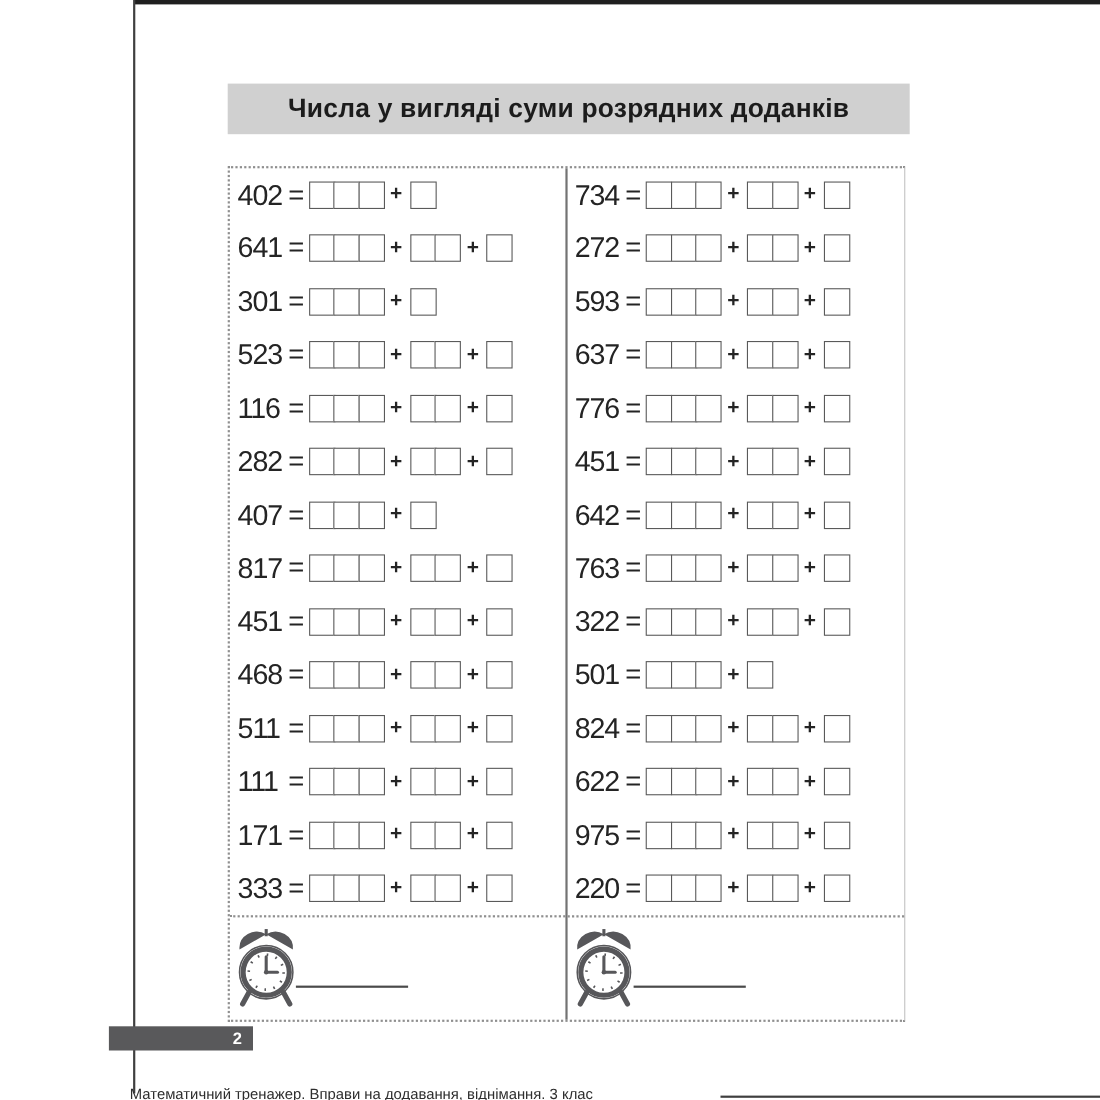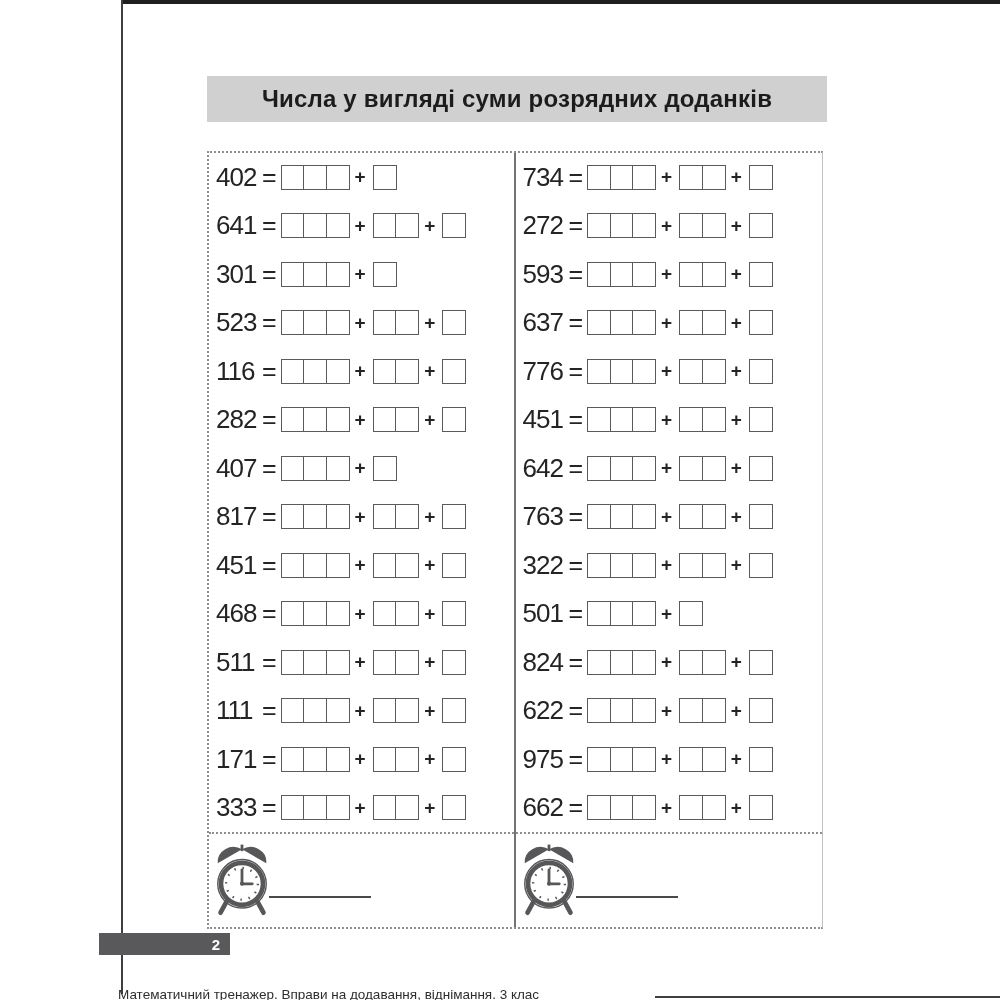--- a/index.html
+++ b/index.html
@@ -547,21 +547,21 @@
           <span class="grp">
             <span class="cell"></span>
             <span class="cell"></span>
           </span>
           <span class="plus">+</span>
           <span class="grp">
             <span class="cell"></span>
           </span>
         </div>
         <div class="row">
-          <span class="num">662</span>
+          <span class="num">220</span>
           <span class="eq">=</span>
           <span class="grp">
             <span class="cell"></span>
             <span class="cell"></span>
             <span class="cell"></span>
           </span>
           <span class="plus">+</span>
           <span class="grp">
             <span class="cell"></span>
             <span class="cell"></span>

